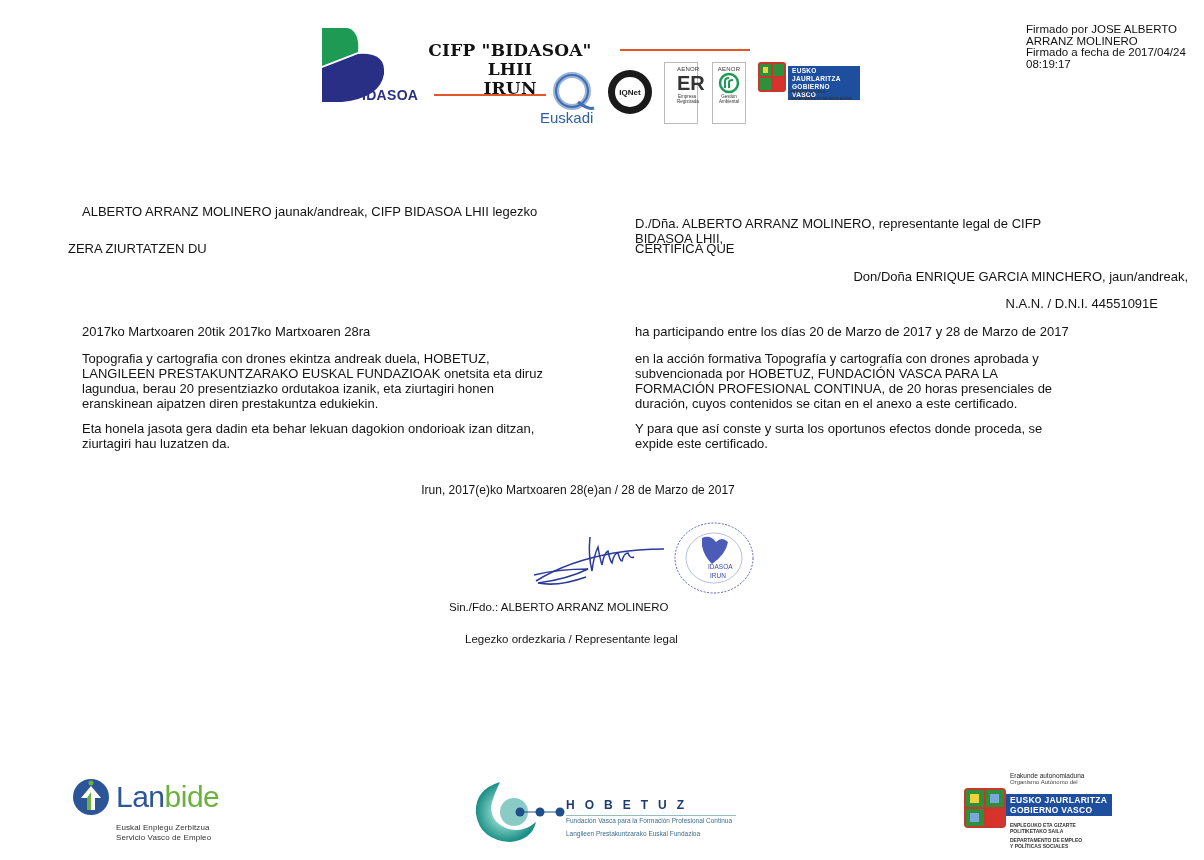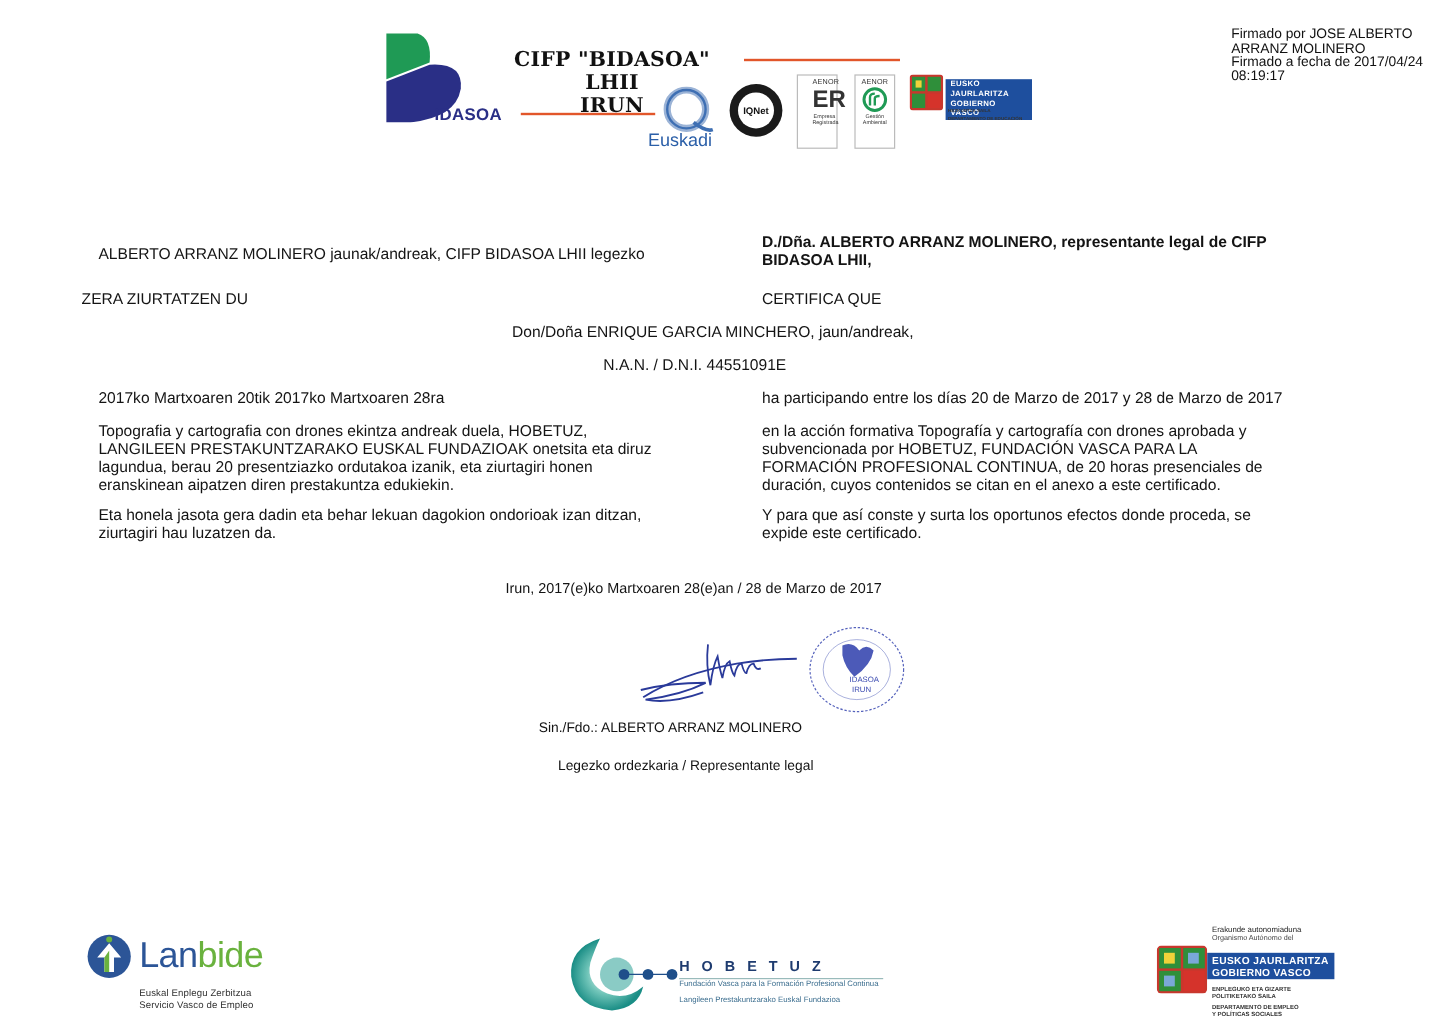--- a/index.html
+++ b/index.html
@@ -1,21 +1,21 @@
 <!DOCTYPE html>
 <html><head>
 <meta charset="utf-8">
 <style>
   * { box-sizing: border-box; margin: 0; padding: 0; }
   html, body { width: 1204px; height: 860px; background: #ffffff; overflow: hidden; }
   body { position: relative; font-family: "Liberation Sans", sans-serif; color: #111; font-size: 13px; }
 
   .abs { position: absolute; }
   .t { font-size: 13px; line-height: 15px; color: #141414; }
-  .center { text-align: center; }
+  .center { text-align: right; }
 
   
   .sigstamp { left: 1026px; top: 24px; width: 178px; font-size: 11.5px; line-height: 11.5px; color: #111; }
 
   
   .header { left: 318px; top: 24px; width: 546px; height: 104px; }
   .header .title { position: absolute; left: 92px; top: 17px; font-family: "DejaVu Serif", serif; font-weight: bold; font-size: 17px; line-height: 19px; text-align: center; width: 200px; color: #111; letter-spacing: 0.2px; }
   .header .redline1 { position: absolute; left: 302px; top: 25px; width: 130px; height: 2px; background: #e2562a; }
   .header .redline2 { position: absolute; left: 116px; top: 70px; width: 112px; height: 2px; background: #e2562a; }
   .header .idasoa-text { position: absolute; left: 44px; top: 63px; font-size: 14px; font-weight: bold; color: #2a2f86; letter-spacing: 0.3px; }
@@ -106,21 +106,21 @@
   </div>
   <div class="gv-small" style="left:472px;top:66px;">HEZKUNTZA SAILA</div>
   <div class="gv-small" style="left:472px;top:73px;">DEPARTAMENTO DE EDUCACIÓN</div>
 </div>
 
 <div class="abs t" style="left:82px;top:204px;width:520px;">
   <div>ALBERTO ARRANZ MOLINERO jaunak/andreak, CIFP BIDASOA LHII legezko</div>
 </div>
 <div class="abs t" style="left:68px;top:241px;">ZERA ZIURTATZEN DU</div>
 
-<div class="abs t" style="left:635px;top:194px;width:470px;font-weight:bold;">
+<div class="abs t" style="left:635px;top:216px;width:470px;">
   <div>D./Dña. ALBERTO ARRANZ MOLINERO, representante legal de CIFP</div>
   <div>BIDASOA LHII,</div>
 </div>
 <div class="abs t" style="left:635px;top:241px;">CERTIFICA QUE</div>
 
 <div class="abs t center" style="left:0;width:1188px;top:269px;">Don/Doña ENRIQUE GARCIA MINCHERO, jaun/andreak,</div>
 <div class="abs t center" style="left:0;width:1158px;top:296px;">N.A.N. / D.N.I. 44551091E</div>
 
 <div class="abs t" style="left:82px;top:324px;">2017ko Martxoaren 20tik 2017ko Martxoaren 28ra</div>
 <div class="abs t" style="left:635px;top:324px;">ha participando entre los días 20 de Marzo de 2017 y 28 de Marzo de 2017</div>

